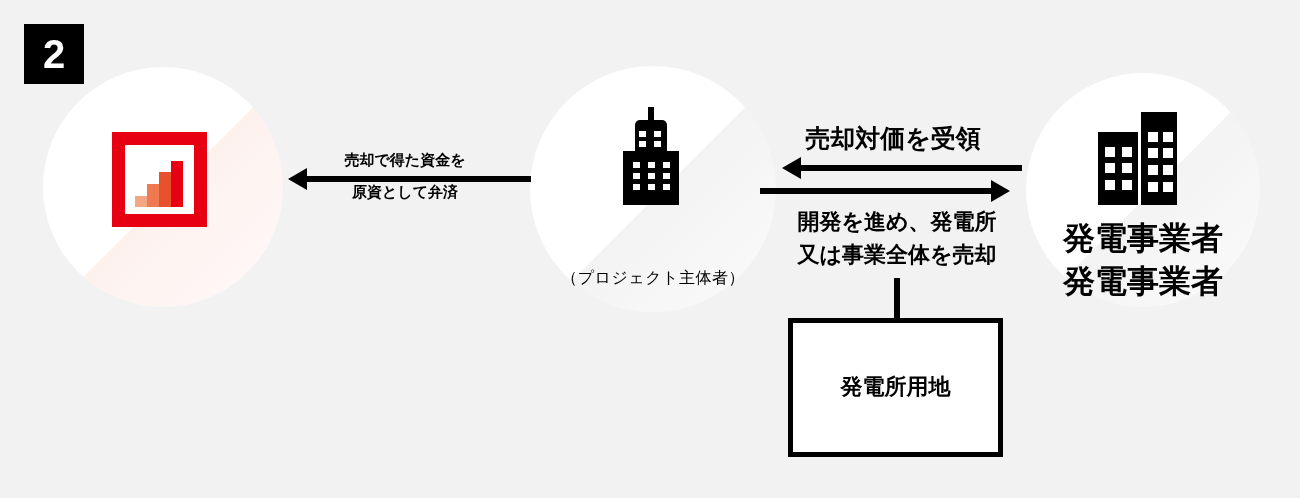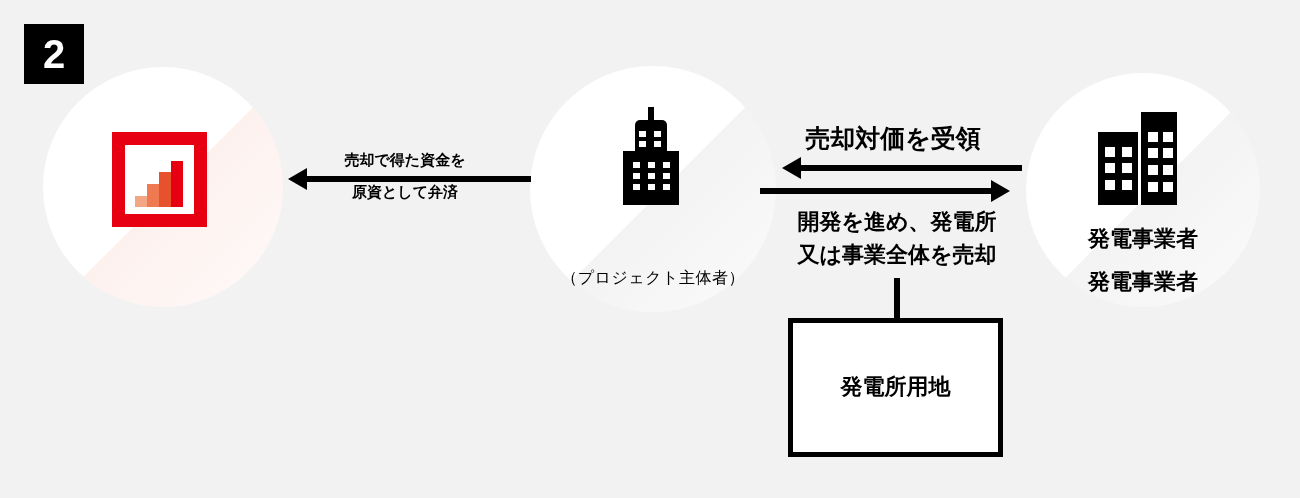--- a/index.html
+++ b/index.html
@@ -41,21 +41,21 @@
   .logo .b4{height:46px;background:#E60012;}
 
   .node-icon{position:absolute;}
   .icon-mid{left:93px;top:41px;}
   .icon-right{left:72px;top:39px;}
 
   
   .lbl{position:absolute;text-align:center;white-space:nowrap;}
   .borrower-title{left:0;top:160px;width:100%;font-size:30px;font-weight:700;line-height:30px;}
   .borrower-sub{left:0;top:202px;width:100%;font-size:16px;font-weight:400;line-height:20px;letter-spacing:0.5px;}
-  .operator-title{left:0;top:144px;width:100%;font-size:22px;font-weight:700;line-height:43px;}
+  .operator-title{left:0;top:144px;width:100%;font-size:32px;font-weight:700;line-height:43px;}
 
   .edge-label{position:absolute;text-align:center;font-weight:700;}
   .lab-repay{left:283px;top:100px;width:244px;font-size:15px;line-height:32px;margin-top:44px;}
   .lab-consid{left:773px;top:125px;width:240px;font-size:25px;line-height:26px;}
   .lab-develop{left:777px;top:205px;width:240px;font-size:22px;line-height:33px;}
 
   
   .shaft{position:absolute;height:6px;background:#000;}
   .head{position:absolute;width:0;height:0;border-top:11px solid transparent;border-bottom:11px solid transparent;}
   .head.to-left{border-right:19px solid #000;}

